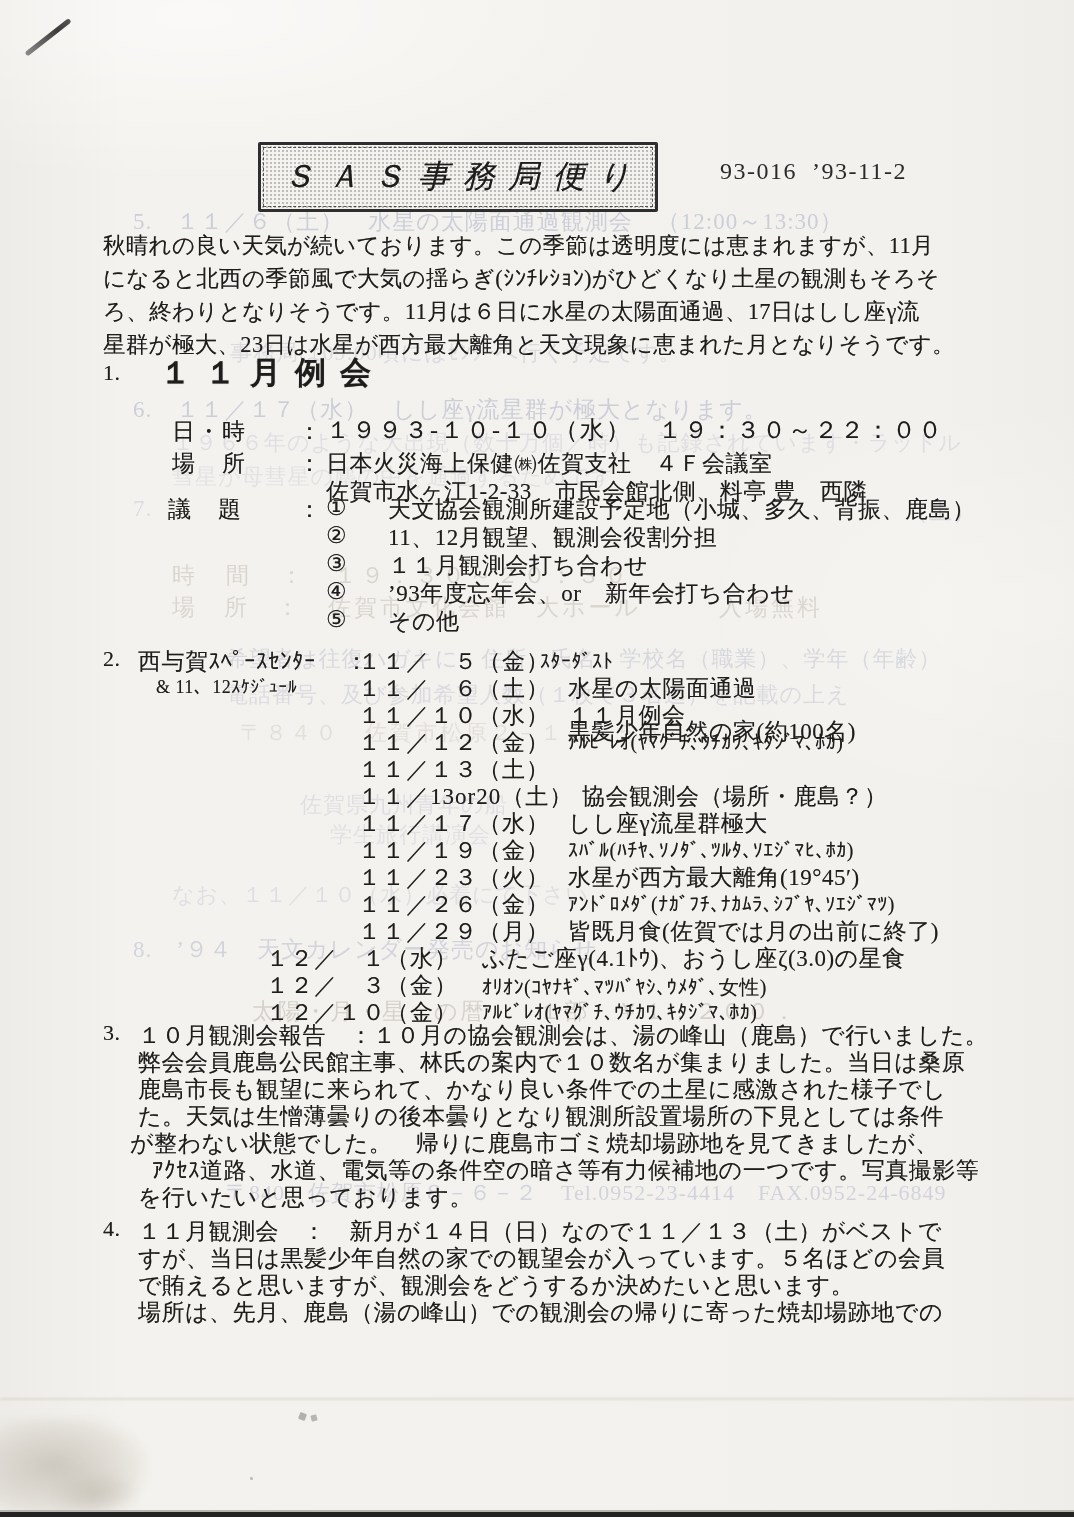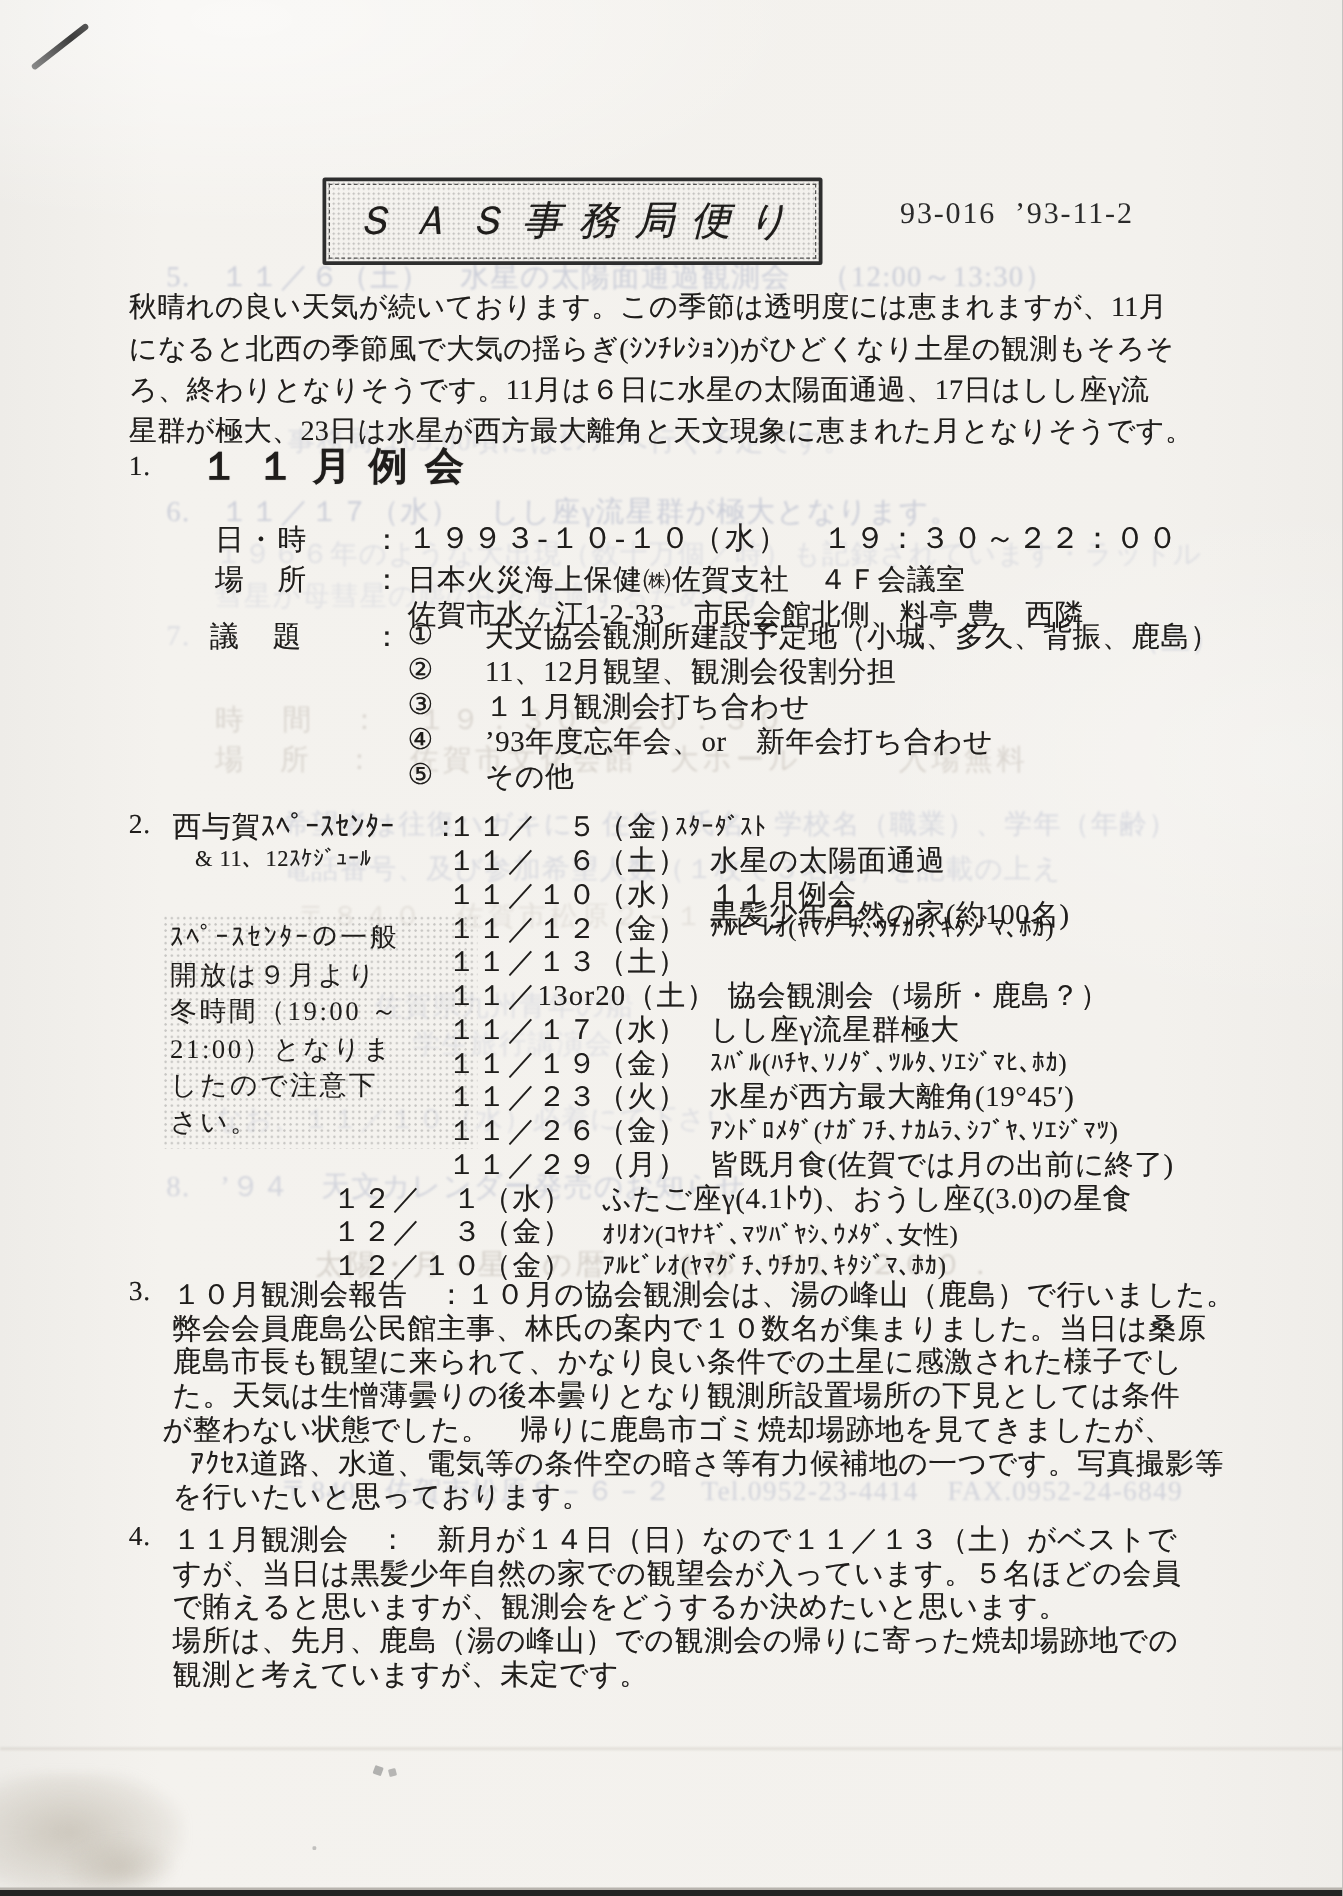--- a/index.html
+++ b/index.html
@@ -120,28 +120,20 @@
   <div class="t agnum" style="left:326px;top:578px">④</div>
   <div class="t" style="left:388px;top:578px">’93年度忘年会、or　新年会打ち合わせ</div>
   <div class="t agnum" style="left:326px;top:606px">⑤</div>
   <div class="t" style="left:388px;top:606px">その他</div>
 
   <div class="t secnum" style="left:103px;top:646px">2.</div>
   <div class="t" style="left:138px;top:646px">西与賀ｽﾍﾟｰｽｾﾝﾀｰ</div>
   <div class="t" style="left:345px;top:646px">：</div>
   <div class="t" style="left:156px;top:677px;font-size:18px">&amp; 11、12ｽｹｼﾞｭｰﾙ</div>
 
-  <div class="sidebar-note">
-    <div>ｽﾍﾟｰｽｾﾝﾀｰの一般</div>
-    <div>開放は９月より</div>
-    <div>冬時間（19:00 ～</div>
-    <div>21:00）となりま</div>
-    <div>したので注意下</div>
-    <div>さい。</div>
-  </div>
 
   <div class="t sched" style="left:358px;top:646px">１１／　５（金）</div>
   <div class="t small-kana" style="left:540px;top:650px">ｽﾀｰﾀﾞｽﾄ</div>
   <div class="t sched" style="left:358px;top:673px">１１／　６（土）</div>
   <div class="t" style="left:568px;top:673px">水星の太陽面通過</div>
   <div class="t sched" style="left:358px;top:700px">１１／１０（水）</div>
   <div class="t" style="left:568px;top:700px">１１月例会</div>
   <div class="t sched" style="left:358px;top:727px">１１／１２（金）</div>
   <div class="t small-kana" style="left:568px;top:731px">ｱﾙﾋﾞﾚｵ(ﾔﾏｸﾞﾁ､ｳﾁｶﾜ､ｷﾀｼﾞﾏ､ﾎｶ)</div>
   <div class="t sched" style="left:358px;top:754px">１１／１３（土）</div>
@@ -172,17 +164,16 @@
   <div class="t" style="left:138px;top:1101px">た。天気は生憎薄曇りの後本曇りとなり観測所設置場所の下見としては条件</div>
   <div class="t" style="left:130px;top:1128px">が整わない状態でした。　帰りに鹿島市ゴミ焼却場跡地を見てきましたが、</div>
   <div class="t" style="left:152px;top:1155px">ｱｸｾｽ道路、水道、電気等の条件空の暗さ等有力候補地の一つです。写真撮影等</div>
   <div class="t" style="left:138px;top:1182px">を行いたいと思っております。</div>
 
   <div class="t secnum" style="left:103px;top:1216px">4.</div>
   <div class="t" style="left:138px;top:1216px">１１月観測会　：　新月が１４日（日）なので１１／１３（土）がベストで</div>
   <div class="t" style="left:138px;top:1243px">すが、当日は黒髪少年自然の家での観望会が入っています。５名ほどの会員</div>
   <div class="t" style="left:138px;top:1270px">で賄えると思いますが、観測会をどうするか決めたいと思います。</div>
   <div class="t" style="left:138px;top:1297px">場所は、先月、鹿島（湯の峰山）での観測会の帰りに寄った焼却場跡地での</div>
-  <div class="t" style="left:138px;top:1324px">観測と考えていますが、未定です。</div>
 
   <div class="scanner-edge-soft"></div>
   <div class="scanner-edge"></div>
 </div>
 
 </body></html>

